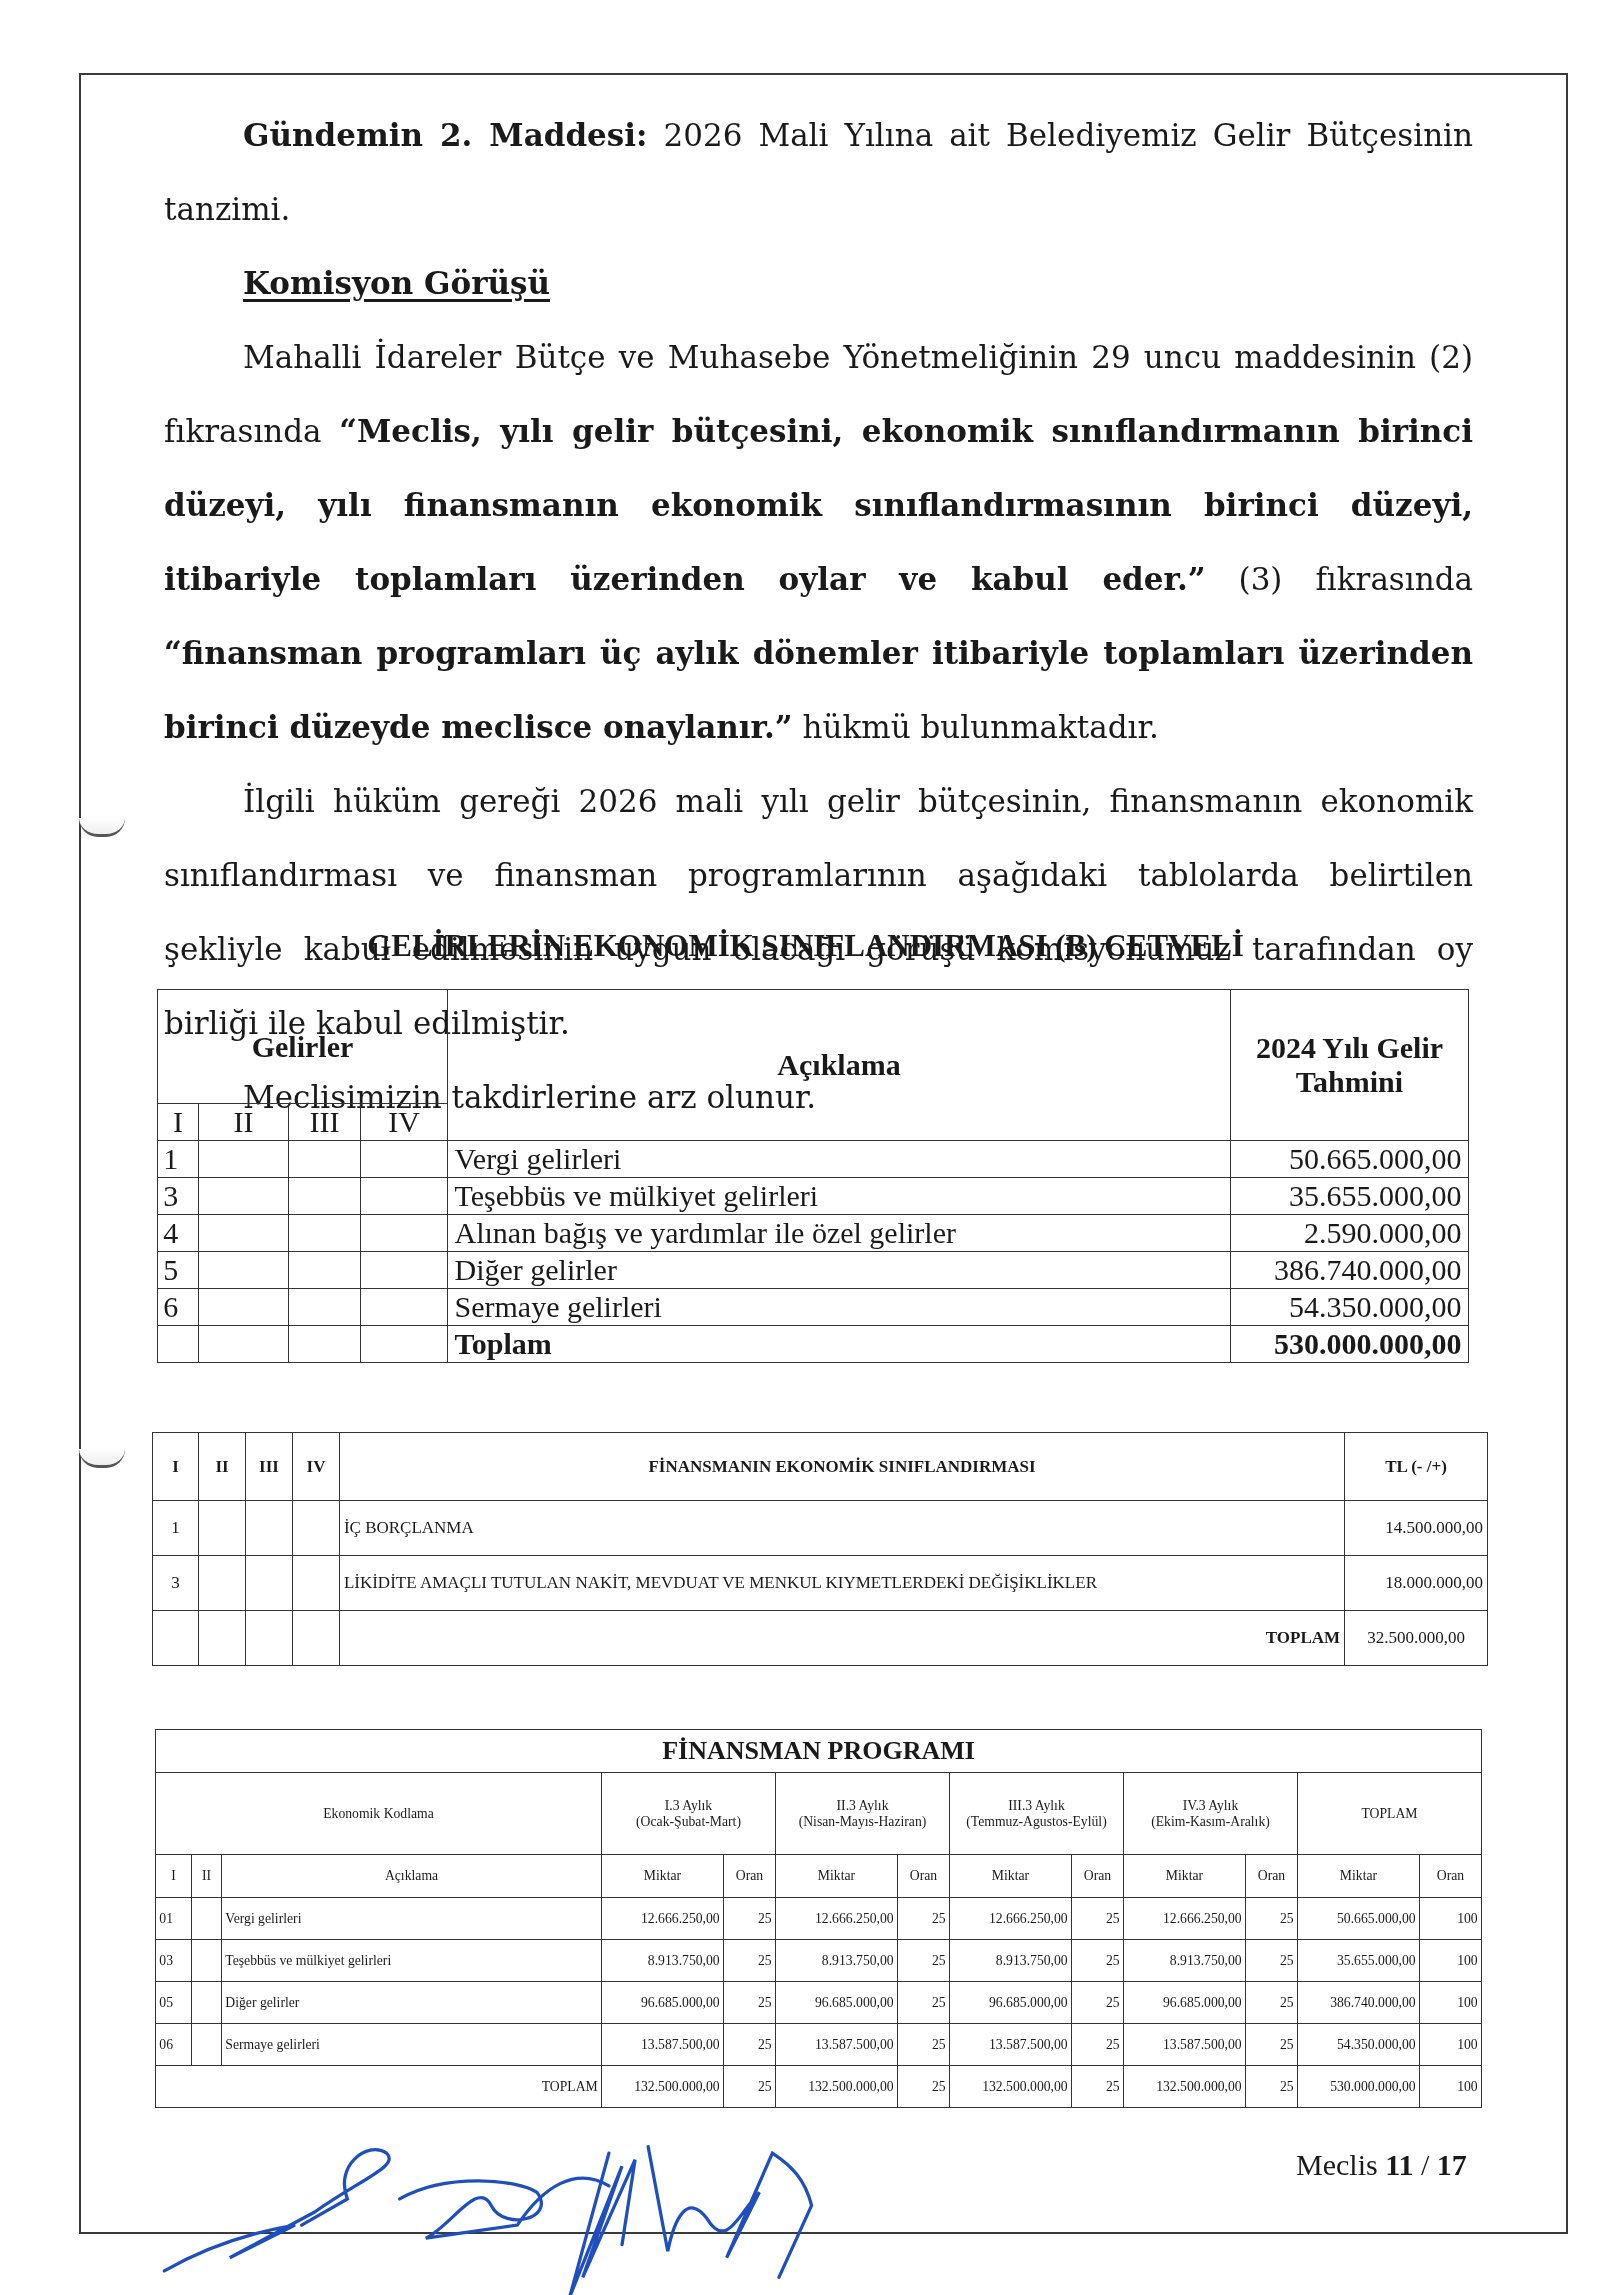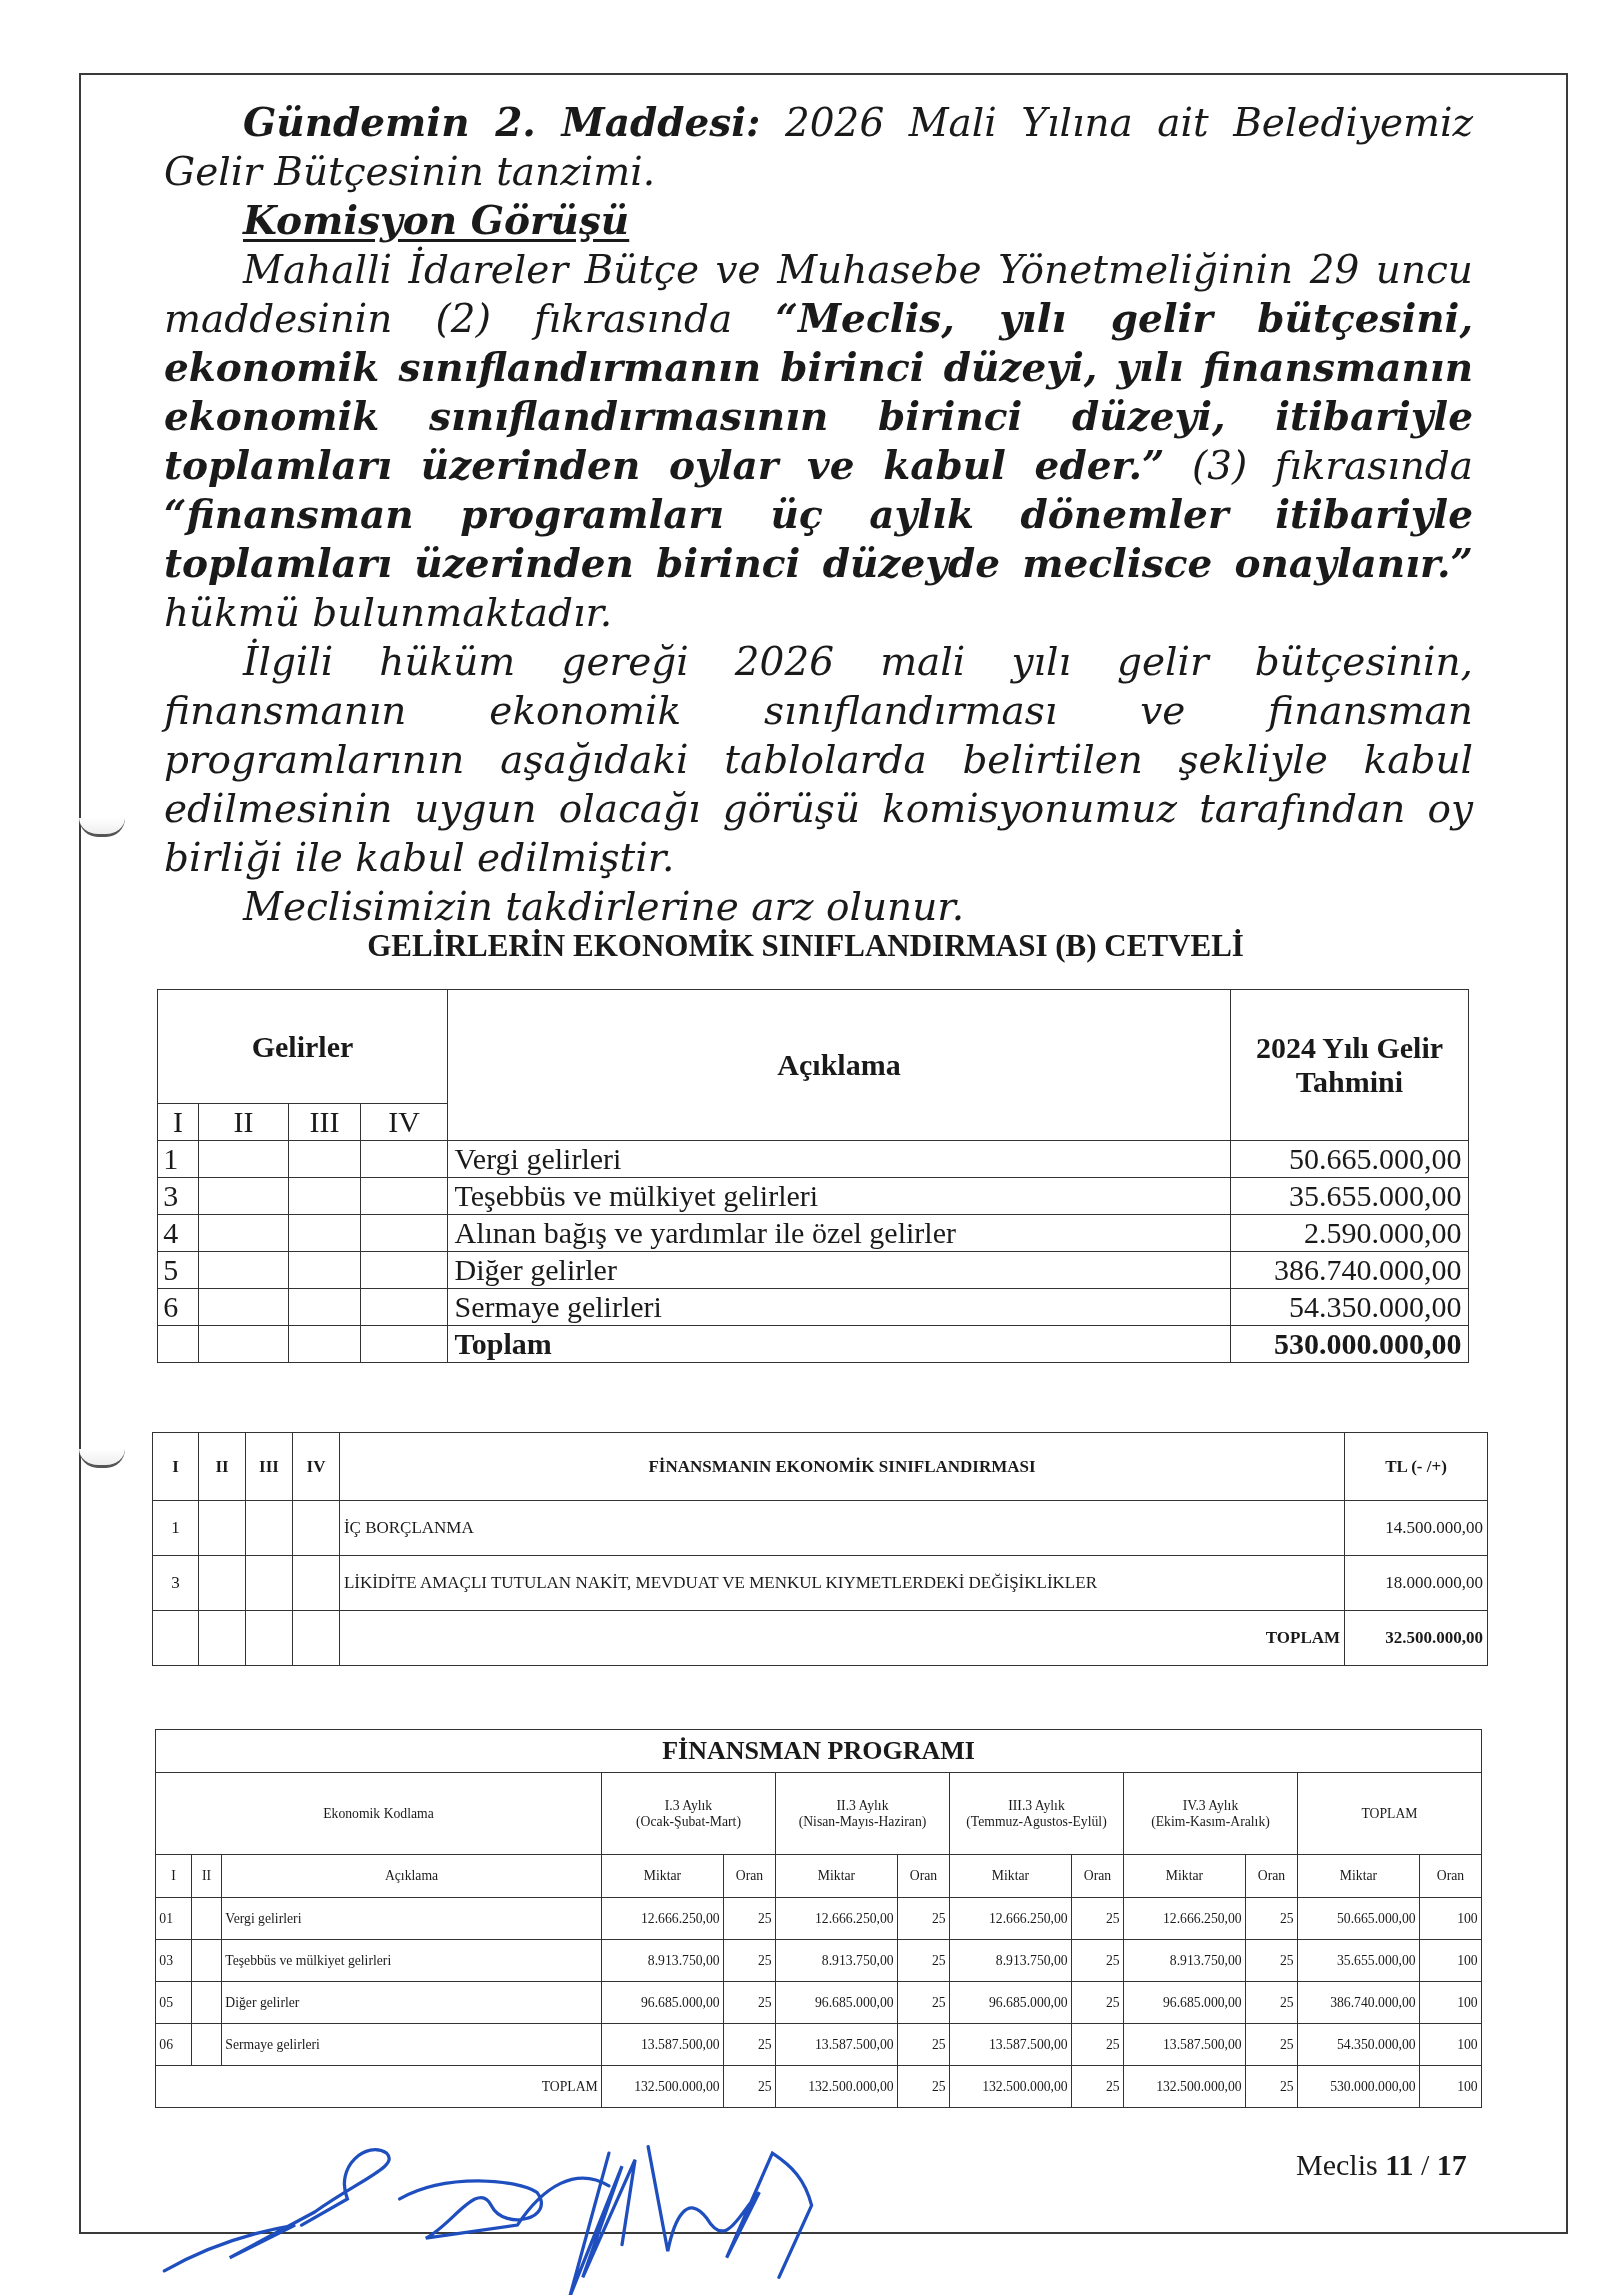--- a/index.html
+++ b/index.html
@@ -1,21 +1,21 @@
 <!DOCTYPE html>
 <html style="font-size:10.5px"><head>
 <meta charset="utf-8">
 <style>
   html, body { margin: 0; padding: 0; background: #ffffff; }
   body { width: 1618px; height: 2295px; position: relative; overflow: hidden; color: #1a1a1a; }
   .frame { position: absolute; left: 79px; top: 73px; width: 1489px; height: 2161px; border: 2px solid #3a3a3a; box-sizing: border-box; }
   .hole { position: absolute; left: 79px; width: 46px; height: 15.7px; border-bottom: 3.9px solid #555; border-radius: 0 0 26px 26px; background: linear-gradient(#fff, #eee); }
   .serif { font-family: "DejaVu Serif", serif; }
   .tnr { font-family: "Liberation Serif", serif; }
-  .text-block { position: absolute; left: 164px; width: 1309px; font-size: 39px; line-height: 49px; font-style: italic; }
+  .text-block { position: absolute; left: 164px; width: 1309px; font-size: 31px; line-height: 74px; }
   .p { margin: 0; text-align: justify; text-align-last: left; }
   .indent { text-indent: 79px; }
   .b { font-weight: bold; }
   .ul { text-decoration: underline; text-underline-offset: 5.2px; }
   .caption { position: absolute; left: 151px; width: 1309px; text-align: center; top: 928px; font-size: 31px; font-weight: bold; }
   table { border-collapse: collapse; position: absolute; }
   td, th { border: 1.6px solid #333; }
   
   .tb1 { left: 157px; top: 989px; width: 1312px; font-size: 30px; }
   .tb1 th { font-weight: bold; }
@@ -161,21 +161,21 @@
         <td></td>
         <td>LİKİDİTE AMAÇLI TUTULAN NAKİT, MEVDUAT VE MENKUL KIYMETLERDEKİ DEĞİŞİKLİKLER</td>
         <td style="text-align:right">18.000.000,00</td>
       </tr>
   <tr class="row">
         <td></td>
         <td></td>
         <td></td>
         <td></td>
         <td style="text-align:right;font-weight:bold">TOPLAM</td>
-        <td style="text-align:right;font-weight:bold">32.500.000,00</td>
+        <td style="text-align:center;font-weight:normal">32.500.000,00</td>
       </tr>
 </tbody>
   </table>
 
 <table class="tb3 tnr">
   <colgroup>
     <col style="width:36px">
       <col style="width:30px">
       <col style="width:380px">
     <col style="width:122px">

